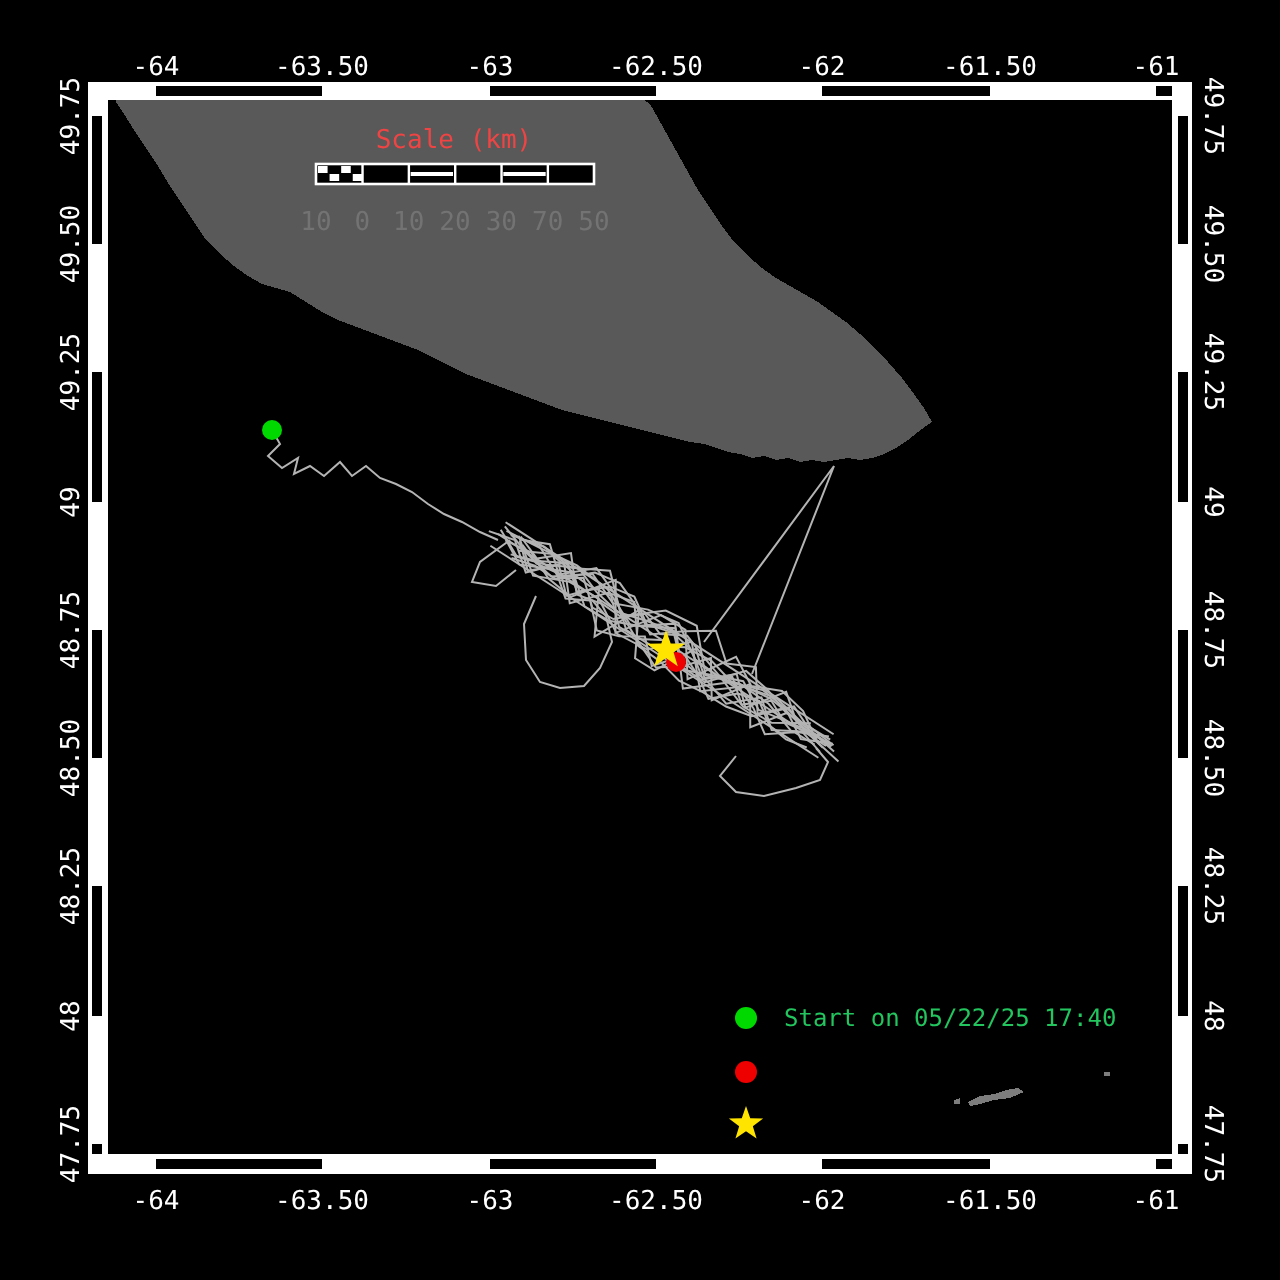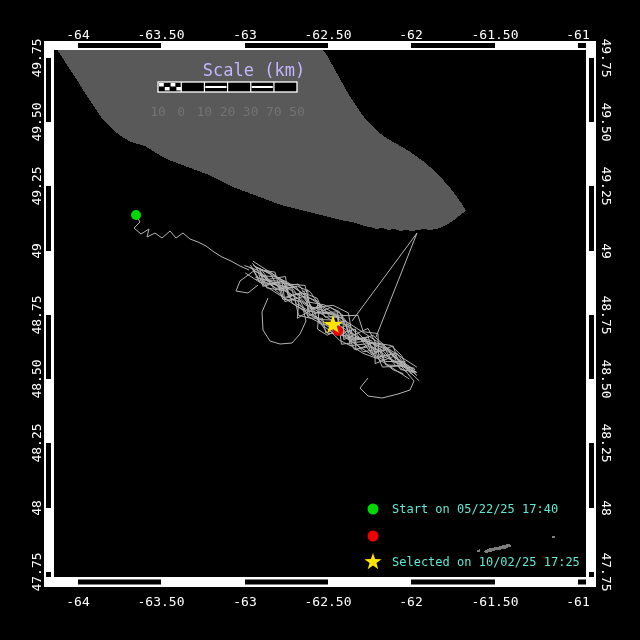--- a/index.html
+++ b/index.html
@@ -4,22 +4,22 @@
 <style>
   html,body{margin:0;padding:0;background:#000;}
   #stage{position:relative;width:640px;height:640px;background:#000;overflow:hidden;
          font-family:"DejaVu Sans Mono","Liberation Mono",monospace;padding-left:20px;}
   #mapsvg{position:absolute;left:0;top:0;}
   .axlab{position:absolute;color:#fff;font-size:13px;line-height:13px;white-space:pre;
          transform:translate(-50%,-50%);}
   .axlab.vl{transform:translate(-50%,-50%) rotate(-90deg);}
   .axlab.vr{transform:translate(-50%,-50%) rotate(90deg);}
   .sblab{position:absolute;color:#737373;font-size:13px;line-height:13px;transform:translate(-50%,0);}
-  #scale-title{position:absolute;color:#c4b5fd;font-size:17px;line-height:13px;transform:translate(-50%,0);margin-left:27px;}
-  .legend-row{position:absolute;color:#5eead4;font-size:12px;line-height:14px;white-space:pre;
+  #scale-title{position:absolute;color:#ef4444;font-size:13px;line-height:13px;transform:translate(-50%,0);}
+  .legend-row{position:absolute;color:#22c55e;font-size:12px;line-height:14px;white-space:pre;
               transform:translate(0,-50%);}
 </style>
 </head>
 <body>
 
 <div id="stage">
   <svg id="mapsvg" width="640" height="640">
       <polygon points="58,50 58,51 62,57 67,65 73,74 79,83 85,93 91,102 97,111 103,120 110,127 117,133 124,138 131,142 138,144 145,146 153,151 161,156 169,160 177,163 185,166 193,169 201,172 209,175 217,179 225,183 233,187 241,190 249,193 257,196 265,199 273,202 281,205 289,207 297,209 305,211 313,213 321,215 329,217 337,219 345,221 352,222 358,224 364,226 370,227 376,229 382,228 388,230 394,229 400,231 406,230 412,231 418,230 424,229 430,230 436,229 442,227 448,224 454,220 459,216 463,213 466,211 462,204 457,197 451,189 444,181 437,174 430,167 423,161 416,156 409,151 402,147 395,143 388,139 381,134 374,128 367,121 361,113 355,104 349,95 344,86 339,77 334,68 329,59 325,52 322,50" fill="#595959" shape-rendering="crispEdges"></polygon>
       <polygon points="484,551 490,548 497,547 503,545 509,544 512,546 505,549 497,550 490,552 485,553" fill="#7d7d7d" shape-rendering="crispEdges"></polygon>
       <polygon points="477,550 480,549 480,552 477,552" fill="#7d7d7d" shape-rendering="crispEdges"></polygon>
@@ -128,14 +128,13 @@
       <div class="sblab" style="left: 204.333px; top: 105px;">10</div>
       <div class="sblab" style="left: 227.5px; top: 105px; text-align: center;">20</div>
       <div class="sblab" style="left: 250.667px; top: 105px;">30</div>
       <div class="sblab" style="left: 273.833px; top: 105px;">70</div>
       <div class="sblab" style="left: 297px; top: 105px;">50</div>
     </div>
 
   <div id="scale-title" style="left: 227px; top: 64px;">Scale (km)</div>
 
   <div class="legend-row" id="leg0" style="left: 392px; top: 509px;">Start on 05/22/25 17:40</div>
-  <div class="legend-row" id="leg2" style="left: 392px; top: 562px;">Selected on 10/02/25 17:25</div>
 </div>
 
 </body></html>

